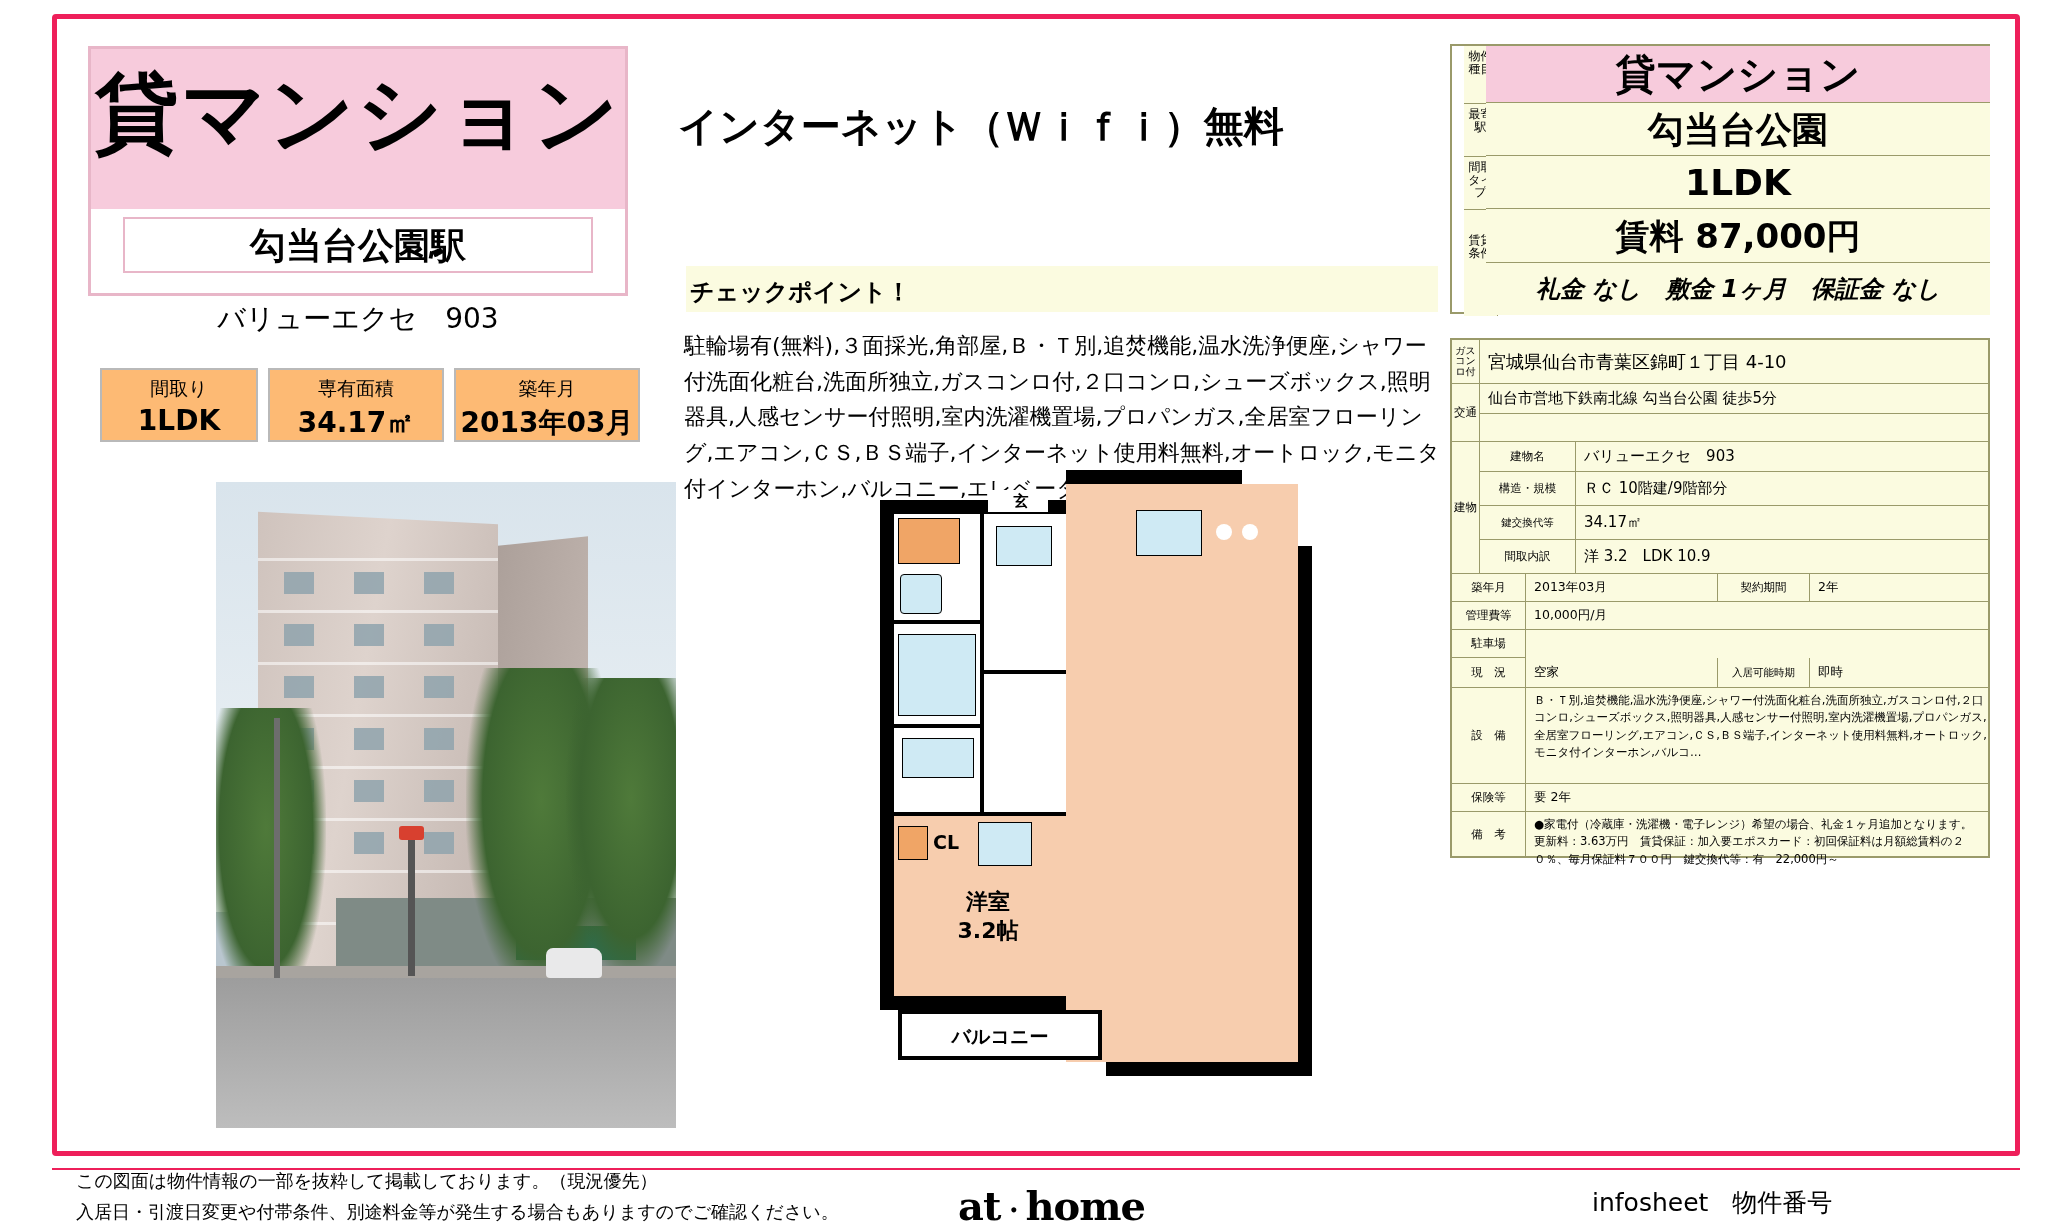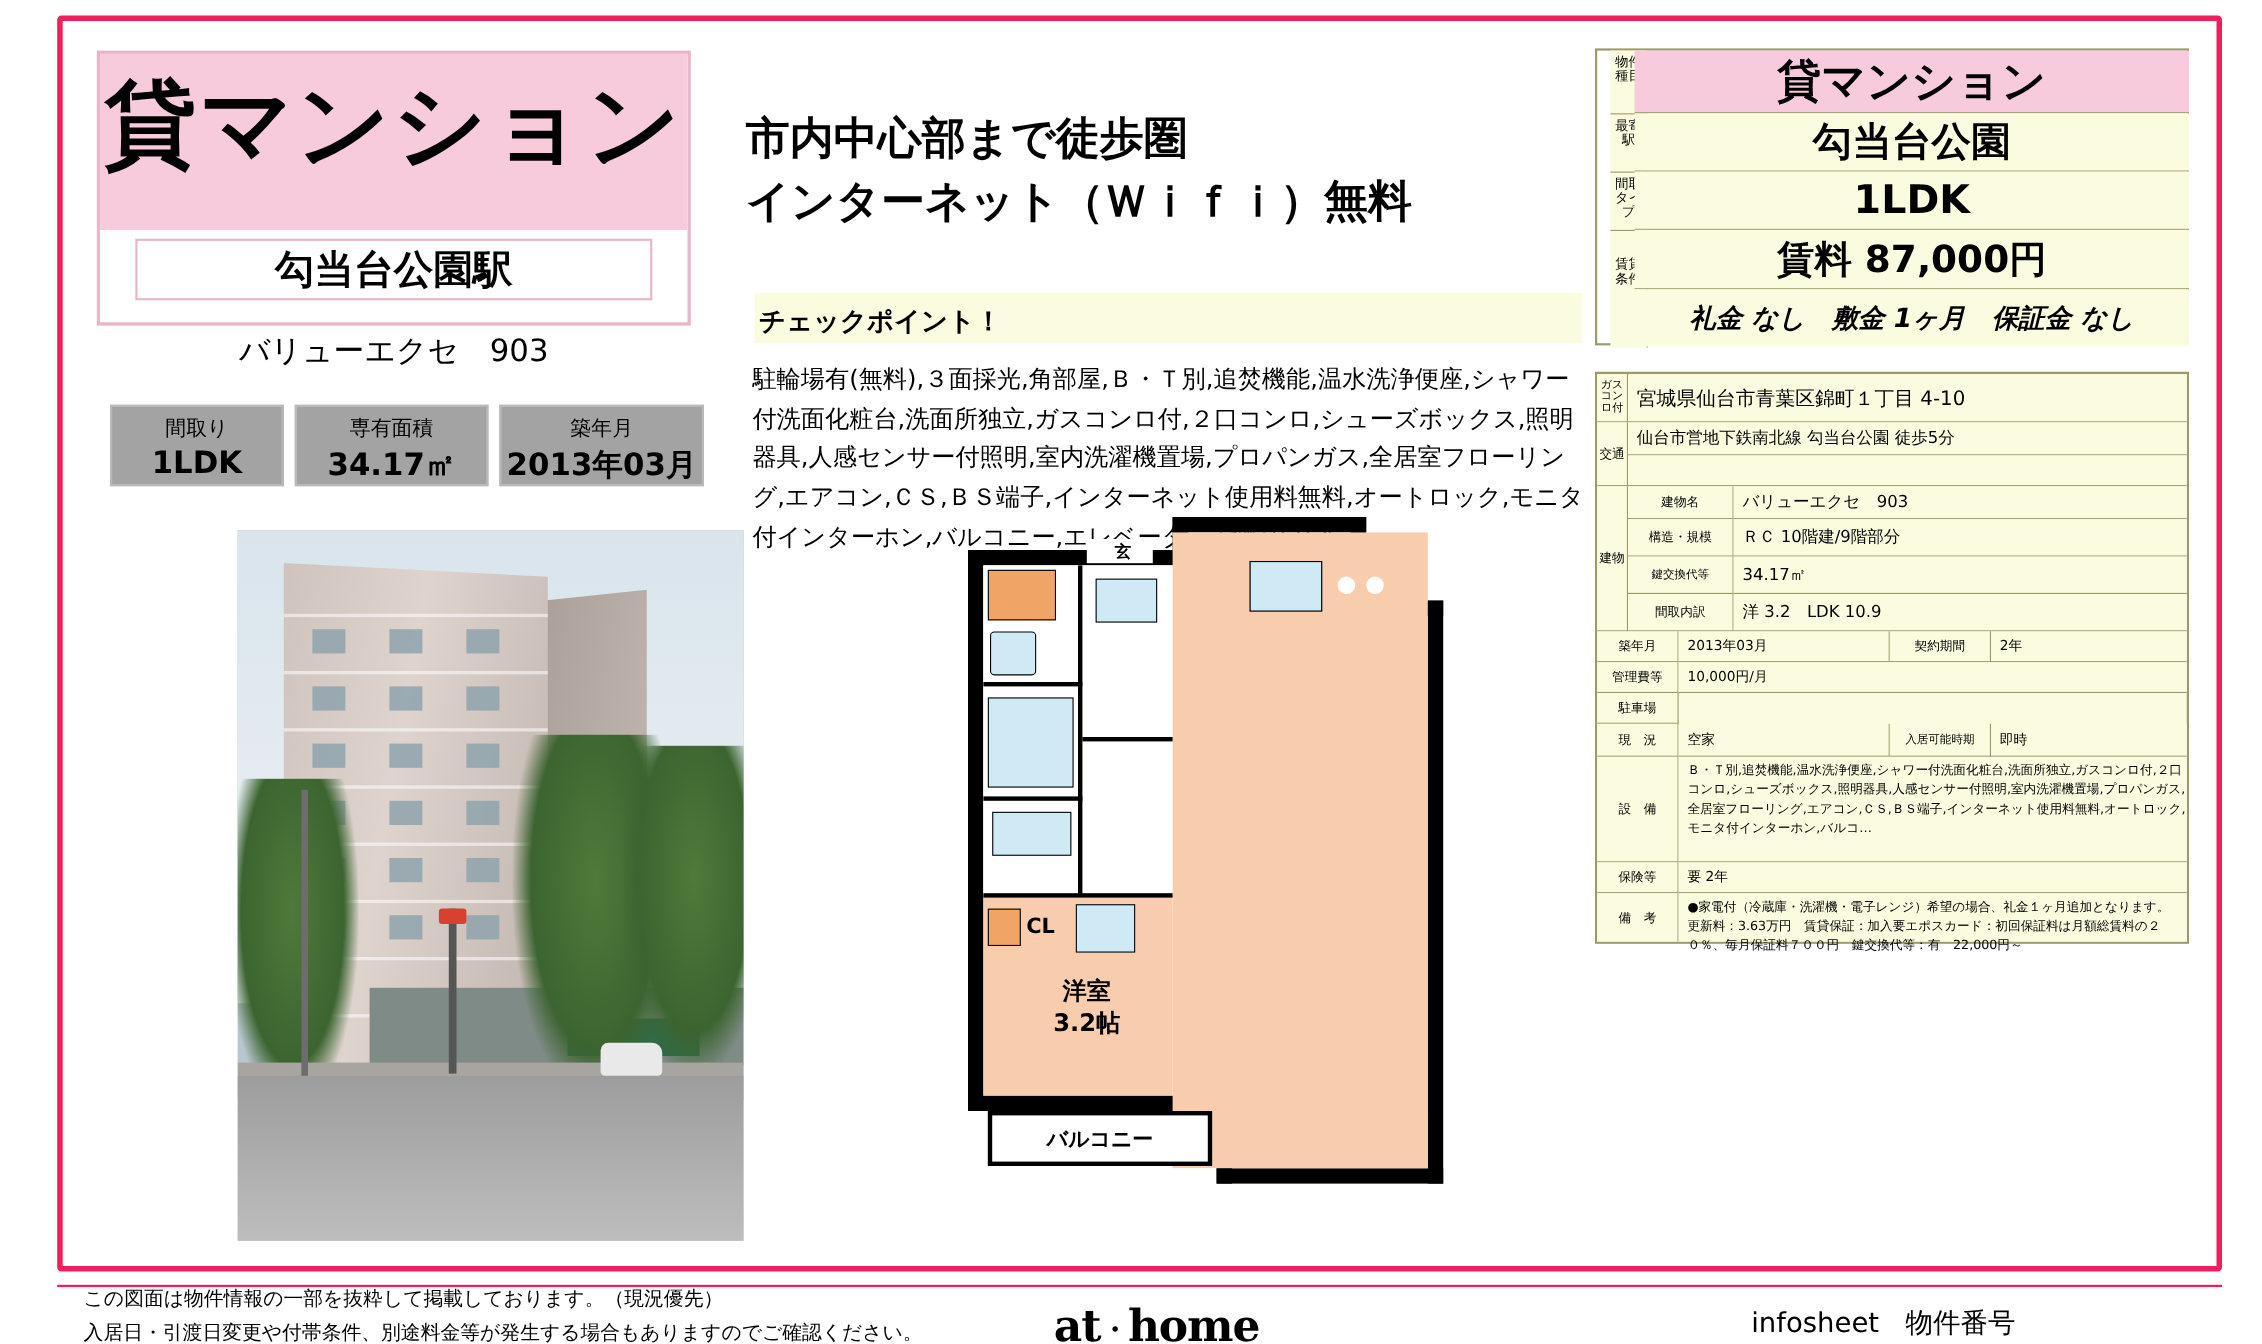--- a/index.html
+++ b/index.html
@@ -43,21 +43,21 @@
     text-align:center; font-size:36px; font-weight:bold; line-height:54px;
     font-family:"DejaVu Sans", sans-serif;
   }
   .bldg-name {
     position:absolute; left:88px; top:300px; width:540px;
     text-align:center; font-size:28px; color:#000;
     font-family:"DejaVu Sans", sans-serif;
   }
   .spec-row { position:absolute; left:100px; top:368px; width:540px; height:74px; }
   .spec-cell {
-    position:absolute; top:0; height:74px; border:2px solid #b9b9b9; background:#a3a3a3;
+    position:absolute; top:0; height:74px; border:2px solid #b9b9b9; background:#fdba74;
     text-align:center; font-family:"DejaVu Sans", sans-serif;
   }
   .spec-cell .k { font-size:19px; margin-top:6px; }
   .spec-cell .v { font-size:28px; font-weight:bold; margin-top:2px; }
   .spec-1 { left:0; width:158px; }
   .spec-2 { left:168px; width:176px; }
   .spec-3 { left:354px; width:186px; }
 
   
   .catch {
@@ -234,21 +234,20 @@
       <div class="k">専有面積</div>
       <div class="v">34.17㎡</div>
     </div>
     <div class="spec-cell spec-3">
       <div class="k">築年月</div>
       <div class="v">2013年03月</div>
     </div>
   </div>
 
   <div class="catch">
-    <div>市内中心部まで徒歩圏</div>
     <div>インターネット（Ｗｉｆｉ）無料</div>
   </div>
   <div class="cp-underline"></div>
   <div class="cp-title">チェックポイント！</div>
   <div class="cp-text">駐輪場有(無料),３面採光,角部屋,Ｂ・Ｔ別,追焚機能,温水洗浄便座,シャワー付洗面化粧台,洗面所独立,ガスコンロ付,２口コンロ,シューズボックス,照明器具,人感センサー付照明,室内洗濯機置場,プロパンガス,全居室フローリング,エアコン,ＣＳ,ＢＳ端子,インターネット使用料無料,オートロック,モニタ付インターホン,バルコニー,エレベーター,宅配ＢＯＸ</div>
 
   <div class="photo">
     <div class="sky"></div>
     <div class="bldg-side"></div>
     <div class="bldg"></div>

